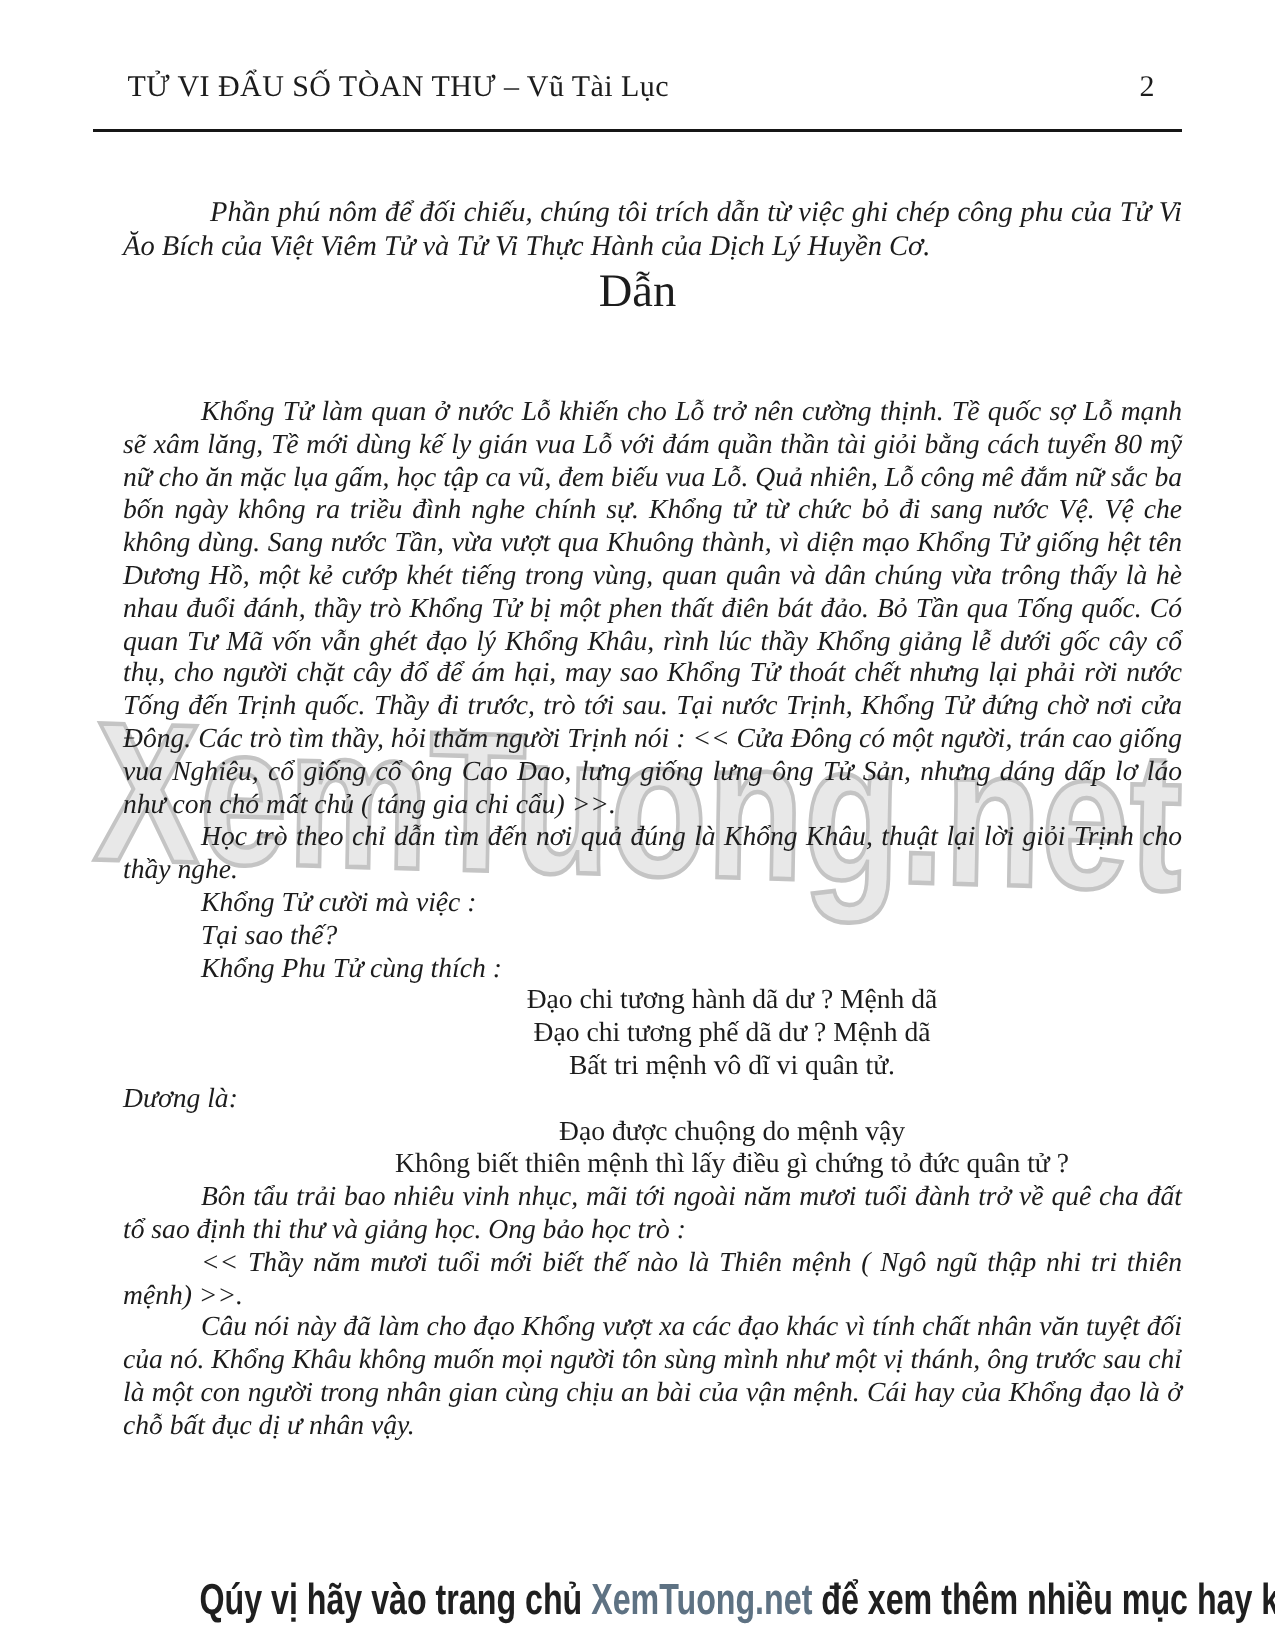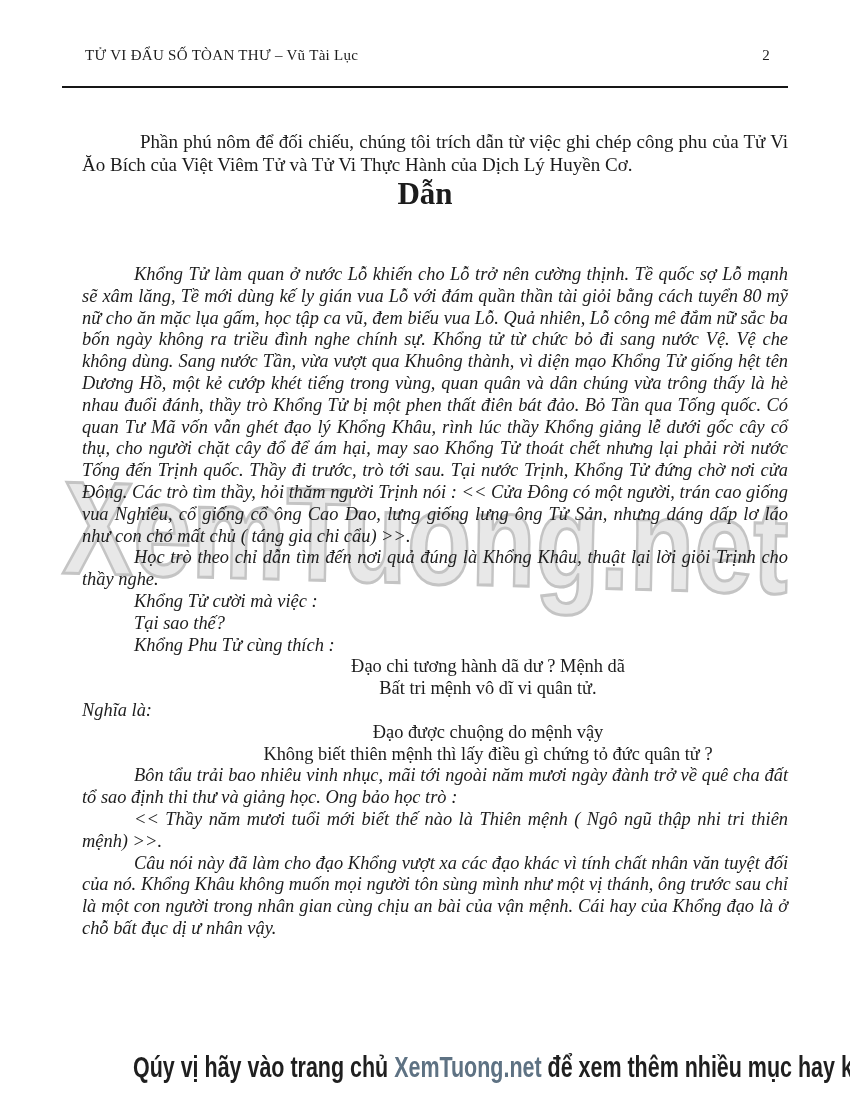--- a/index.html
+++ b/index.html
@@ -8,38 +8,38 @@
     width:850px;height:1100px;
     background:#ffffff;
     overflow:hidden;
     font-family:"Liberation Serif", serif;
     color:#1c1c1c;
   }
   
   .header{
     position:absolute;top:47px;left:85px;width:685px;
     display:flex;justify-content:space-between;align-items:baseline;
-    font-size:15px;letter-spacing:.3px;
+    font-size:20px;letter-spacing:.3px;
     z-index:2;
   }
   .header-rule{
     position:absolute;top:86px;left:62px;width:726px;height:2px;
     background:#161616;z-index:2;
   }
   
   .intro{
     position:absolute;top:111px;left:82px;width:706px;
-    font-size:19px;line-height:23px;
+    font-style:italic;font-size:19px;line-height:23px;
     text-indent:58px;text-align:justify;
     z-index:2;
   }
   
   .heading{
     position:absolute;top:176px;left:0;width:100%;
-    text-align:center;font-weight:bold;font-size:31px;
+    text-align:center;font-weight:normal;font-size:31px;
     z-index:2;
   }
   
   .content{
     position:absolute;top:264px;left:82px;width:706px;
     font-size:18.4px;line-height:21.8px;
     font-style:italic;text-align:justify;
     z-index:2;
   }
   .content p{margin:0;text-indent:52px;}
@@ -91,25 +91,26 @@
 
   <div class="heading">Dẫn</div>
 
   <div class="content">
     <p>Khổng Tử làm quan ở nước Lỗ khiến cho Lỗ trở nên cường thịnh. Tề quốc sợ Lỗ mạnh sẽ xâm lăng, Tề mới dùng kế ly gián vua Lỗ với đám quần thần tài giỏi bằng cách tuyển 80 mỹ nữ cho ăn mặc lụa gấm, học tập ca vũ, đem biếu vua Lỗ. Quả nhiên, Lỗ công mê đắm nữ sắc ba bốn ngày không ra triều đình nghe chính sự. Khổng tử từ chức bỏ đi sang nước Vệ. Vệ che không dùng. Sang nước Tần, vừa vượt qua Khuông thành, vì diện mạo Khổng Tử giống hệt tên Dương Hồ, một kẻ cướp khét tiếng trong vùng, quan quân và dân chúng vừa trông thấy là hè nhau đuổi đánh, thầy trò Khổng Tử bị một phen thất điên bát đảo. Bỏ Tần qua Tống quốc. Có quan Tư Mã vốn vẫn ghét đạo lý Khổng Khâu, rình lúc thầy Khổng giảng lễ dưới gốc cây cổ thụ, cho người chặt cây đổ để ám hại, may sao Khổng Tử thoát chết nhưng lại phải rời nước Tống đến Trịnh quốc. Thầy đi trước, trò tới sau. Tại nước Trịnh, Khổng Tử đứng chờ nơi cửa Đông. Các trò tìm thầy, hỏi thăm người Trịnh nói : &lt;&lt; Cửa Đông có một người, trán cao giống vua Nghiêu, cổ giống cổ ông Cao Dao, lưng giống lưng ông Tử Sản, nhưng dáng dấp lơ láo như con chó mất chủ ( táng gia chi cẩu) &gt;&gt;.</p>
     <p>Học trò theo chỉ dẫn tìm đến nơi quả đúng là Khổng Khâu, thuật lại lời giỏi Trịnh cho thầy nghe.</p>
     <p>Khổng Tử cười mà việc :</p>
     <p>Tại sao thế?</p>
     <p>Khổng Phu Tử cùng thích :</p>
     <p class="verse">Đạo chi tương hành dã dư ? Mệnh dã</p>
+    <p class="verse">Đạo chi tương phế dã dư ? Mệnh dã</p>
     <p class="verse">Bất tri mệnh vô dĩ vi quân tử.</p>
-    <p class="no-indent">Nghĩa là:</p>
+    <p class="no-indent">Dương là:</p>
     <p class="verse">Đạo được chuộng do mệnh vậy</p>
     <p class="verse">Không biết thiên mệnh thì lấy điều gì chứng tỏ đức quân tử ?</p>
-    <p>Bôn tẩu trải bao nhiêu vinh nhục, mãi tới ngoài năm mươi ngày đành trở về quê cha đất tổ sao định thi thư và giảng học. Ong bảo học trò :</p>
+    <p>Bôn tẩu trải bao nhiêu vinh nhục, mãi tới ngoài năm mươi tuổi đành trở về quê cha đất tổ sao định thi thư và giảng học. Ong bảo học trò :</p>
     <p>&lt;&lt; Thầy năm mươi tuổi mới biết thế nào là Thiên mệnh ( Ngô ngũ thập nhi tri thiên mệnh) &gt;&gt;.</p>
     <p>Câu nói này đã làm cho đạo Khổng vượt xa các đạo khác vì tính chất nhân văn tuyệt đối của nó. Khổng Khâu không muốn mọi người tôn sùng mình như một vị thánh, ông trước sau chỉ là một con người trong nhân gian cùng chịu an bài của vận mệnh. Cái hay của Khổng đạo là ở chỗ bất đục dị ư nhân vậy.</p>
   </div>
 
   <div class="footer">
     <span class="footer-inner"><span>Qúy vị hãy vào trang chủ </span><span class="footer-brand">XemTuong.net</span><span> để xem thêm nhiều mục hay khác</span></span>
   </div>
 
 </div>
 

